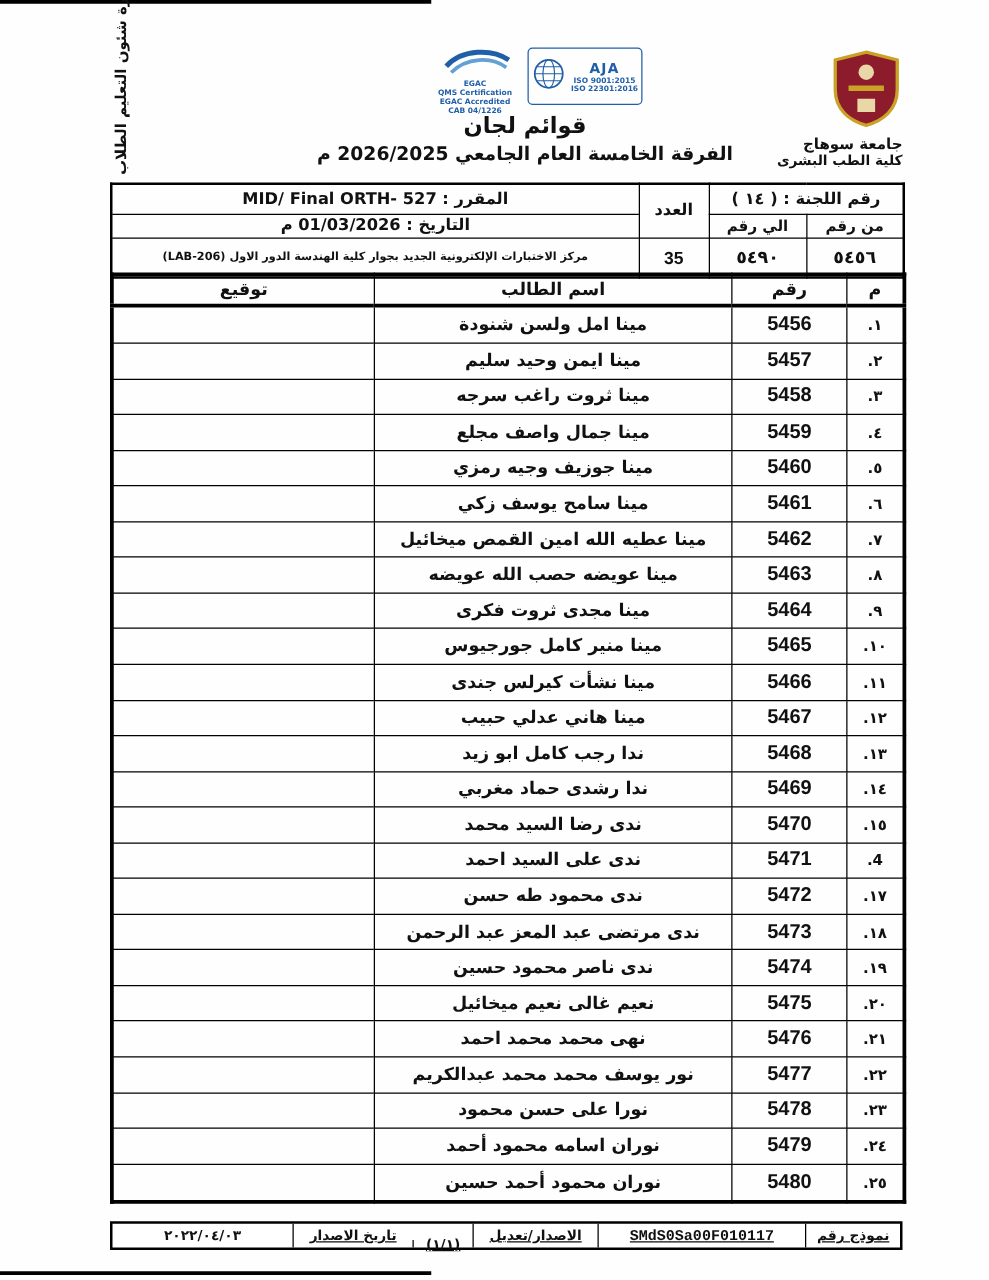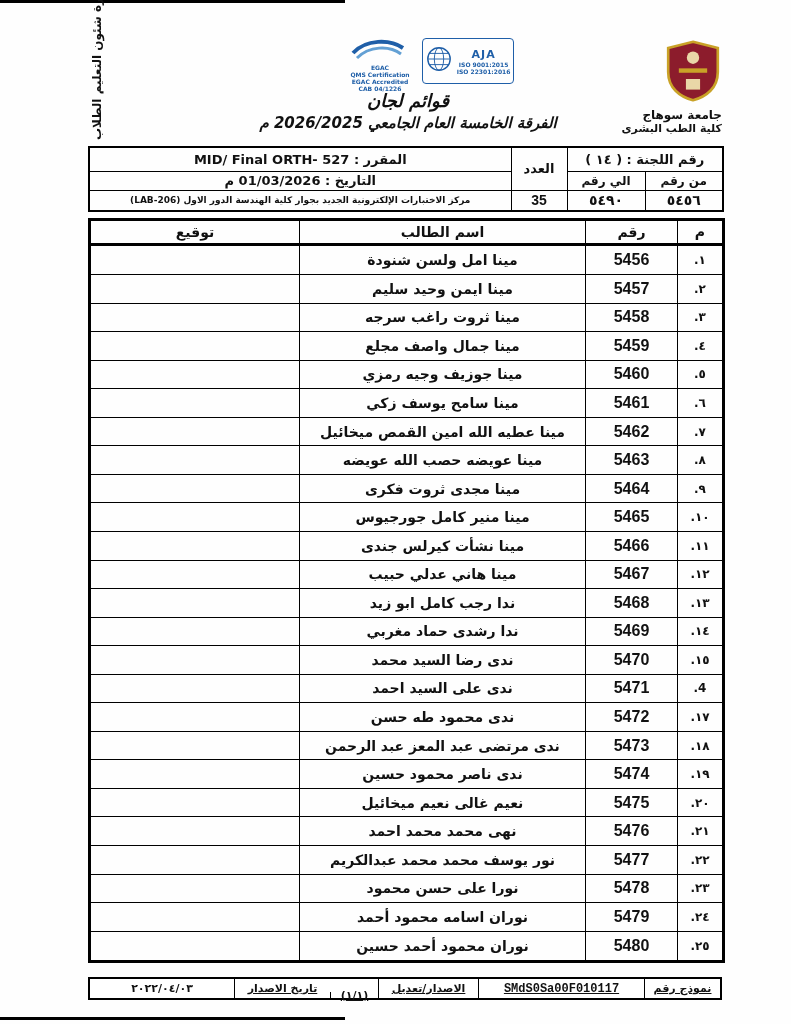--- a/index.html
+++ b/index.html
@@ -14,46 +14,46 @@
 
   
   .admin-vertical {
     position:absolute; top:56px; left:90px; height:84px;
     writing-mode:vertical-rl; transform:rotate(180deg);
     font-size:12px; font-weight:bold; white-space:nowrap;
   }
   .med-seal { position:absolute; top:55px; left:112px; }
   .badges { position:absolute; top:38px; left:333px; width:198px; height:54px;
     display:flex; gap:12px; direction:ltr; justify-content:center; }
-  .badge { display:flex; flex-direction:column; align-items:flex-start; }
+  .badge { display:flex; flex-direction:column; align-items:flex-end; }
   .badge-lines { text-align:center; color:#1f5fa8; font-size:6px; line-height:7px; font-weight:bold; }
   .aja-box { border:1.5px solid #1f5fa8; border-radius:4px; width:92px; height:46px;
     display:flex; align-items:center; justify-content:center; gap:4px; padding:2px; }
   .aja-text { color:#1f5fa8; text-align:center; }
   .aja-title { font-size:11px; font-weight:bold; letter-spacing:1px; }
   .aja-line { font-size:6px; font-weight:bold; line-height:7px; }
-  .titles { position:absolute; top:90px; left:228px; width:360px; text-align:center; direction:rtl;font-style:italic; }
+  .titles { position:absolute; top:90px; left:240px; width:360px; text-align:center; direction:rtl; }
   .title1 { font-size:18px; font-weight:bold; }
   .title2 { font-size:15px; font-weight:bold; margin-top:3px; }
   .uni { position:absolute; top:40px; left:600px; width:122px; text-align:right; direction:rtl; }
   .uni-name { font-size:12px; font-weight:bold; margin-top:2px; }
   .uni-faculty { font-size:11px; font-weight:bold; }
 
   
   table { border-collapse:collapse; }
   .info-table { position:absolute; top:146px; left:88px; width:634px;
     direction:rtl; border:2.5px solid #000; table-layout:fixed; }
   .info-table td { border:1.5px solid #000; text-align:center; vertical-align:middle;
     font-weight:bold; overflow:hidden; }
   .cell-committee { font-size:13px; height:24px; }
   .cell-count-label { font-size:13px; }
   .cell-course { font-size:13px; }
   .cell-range-label { font-size:12px; height:19px; }
   .cell-date { font-size:13px; }
-  .cell-range-value { font-size:14px; height:21px; }
+  .cell-range-value { font-size:14px; height:32px; }
   .cell-count-value { font-size:14px; font-family:"Liberation Sans", sans-serif; }
   .cell-venue { font-size:9px; }
 
   
   .students-table { position:absolute; top:218px; left:88px; width:634px; height:745px;
     direction:rtl; border:3px solid #000; table-layout:fixed; }
   .students-table th { border:1.5px solid #000; border-bottom:3px solid #000;
     font-size:14px; font-weight:bold; height:25px;margin-top:36px; }
   .students-table td { border-left:1.5px solid #000; border-right:1.5px solid #000;
     border-top:1px solid #000; border-bottom:1px solid #000;

